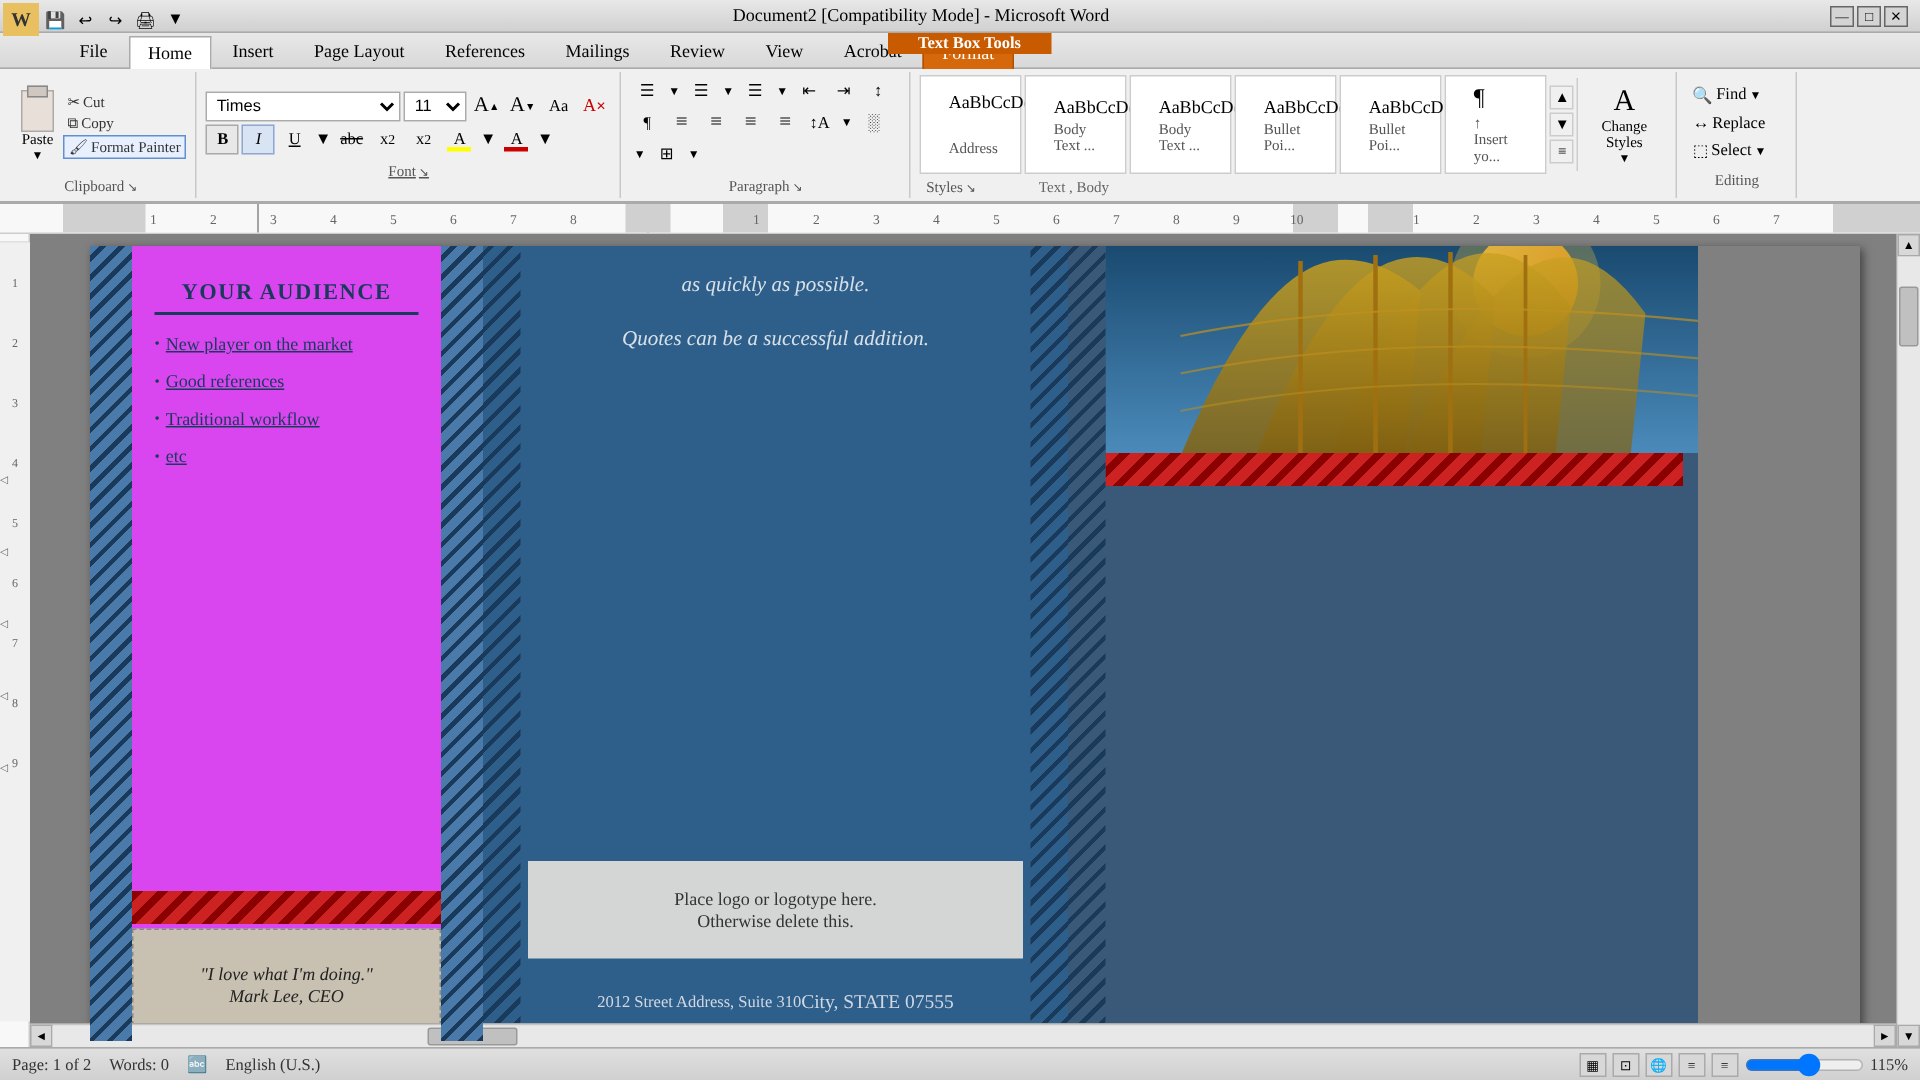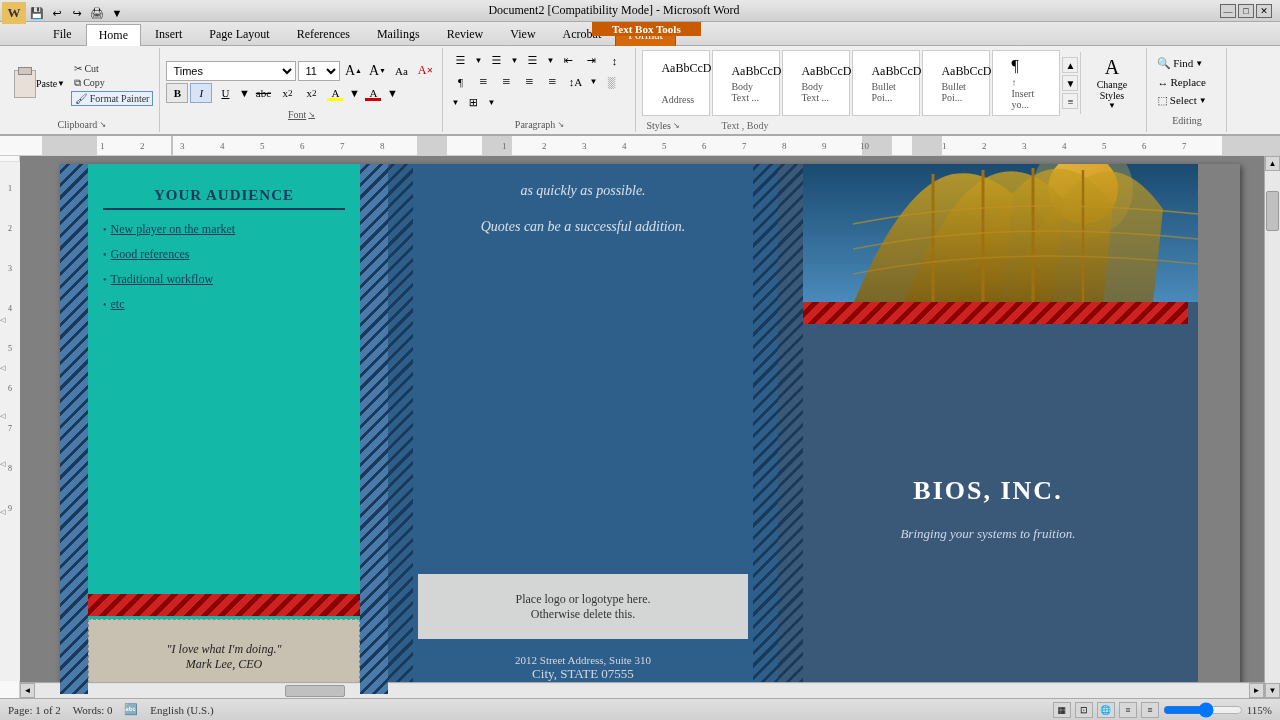--- a/index.html
+++ b/index.html
@@ -92,21 +92,21 @@
       gap: 2px;
       width: 100%;
       justify-content: center;
     }
     .expand-icon { font-size: 8px; cursor: pointer; }
 
     
     .clipboard-group { min-width: 90px; }
     .paste-btn {
       display: flex;
-      flex-direction: row;
+      flex-direction: column;
       align-items: center;
       cursor: pointer;
       padding: 2px 4px;
       font-size: 10px;
     }
     .small-btns { display: flex; flex-direction: column; gap: 1px; }
     .small-btn { font-size: 10px; cursor: pointer; padding: 1px 3px; color: #333; display: flex; align-items: center; gap: 2px; }
 
     
     .font-group { min-width: 220px; flex-direction: column; }
@@ -205,22 +205,22 @@
     .trifold {
       display: flex;
       width: 1180px;
       min-width: 1180px;
       height: 530px;
       box-shadow: 2px 2px 6px rgba(0,0,0,0.5);
     }
 
     
     .panel-left {
-      width: 328px;
-      background: #14b8a6;
+      width: 262px;
+      background: #d946ef;
       position: relative;
       overflow: hidden;
       border-right: none;
     }
 
     
     .panel-middle {
       width: 390px;
       background: #2e5f8a;
       position: relative;
@@ -692,21 +692,21 @@
         <div style="padding:15px 40px;color:#d8e0e8;font-style:italic;font-size:14px;line-height:1.7;text-align:center;">
           <div style="margin-bottom:12px;">as quickly as possible.</div>
           <div>Quotes can be a successful addition.</div>
         </div>
 
         <div style="position:absolute;bottom:55px;left:30px;right:30px;height:65px;background:rgba(240,235,225,0.85);display:flex;flex-direction:column;align-items:center;justify-content:center;">
           <div style="font-size:12px;color:#333;">Place logo  or logotype here.</div>
           <div style="font-size:12px;color:#333;">Otherwise delete this.</div>
         </div>
 
-        <div style="position:absolute;bottom:0;left:30px;right:30px;height:52px;display:flex;flex-direction:column;align-items:center;justify-content:center;">
+        <div style="position:absolute;bottom:0;left:30px;right:30px;height:52px;display:flex;flex-direction:row;align-items:center;justify-content:center;">
           <div style="font-size:11px;color:#d0d8e4;">2012 Street Address,  Suite 310</div>
           <div style="font-size:13px;color:#d0d8e4;">City, STATE 07555</div>
         </div>
       </div>
 
       <div class="panel-right" style="background:#3a5878;">
 
         <div style="position:absolute;left:0;top:0;width:25px;height:100%;background:repeating-linear-gradient(-45deg,#1a3a5c,#1a3a5c 3px,#3a5878 3px,#3a5878 9px);"></div>
 
         <div style="margin-left:25px;height:138px;position:relative;overflow:hidden;">
@@ -743,24 +743,20 @@
             <line x1="280" y1="6" x2="280" y2="140" stroke="#a07010" stroke-width="2.5"></line>
 
             <path d="M 50 60 Q 200 30 395 50" stroke="#c09020" stroke-width="1.5" fill="none" opacity="0.7"></path>
             <path d="M 50 85 Q 200 55 395 75" stroke="#c09020" stroke-width="1.5" fill="none" opacity="0.6"></path>
             <path d="M 50 110 Q 200 80 395 100" stroke="#c09020" stroke-width="1.5" fill="none" opacity="0.5"></path>
           </svg>
         </div>
 
         <div class="right-red-stripe" style="margin-left:25px;"></div>
 
-        <div class="bios-section">
-          <div class="bios-title">BIOS, INC.</div>
-          <div class="bios-subtitle">Bringing your systems to fruition.</div>
-        </div>
       </div>
 
     </div>
   </div>
 
   <div class="v-scrollbar">
     <div class="scroll-btn">▲</div>
     <div class="scroll-track">
       <div class="scroll-thumb"></div>
     </div>

